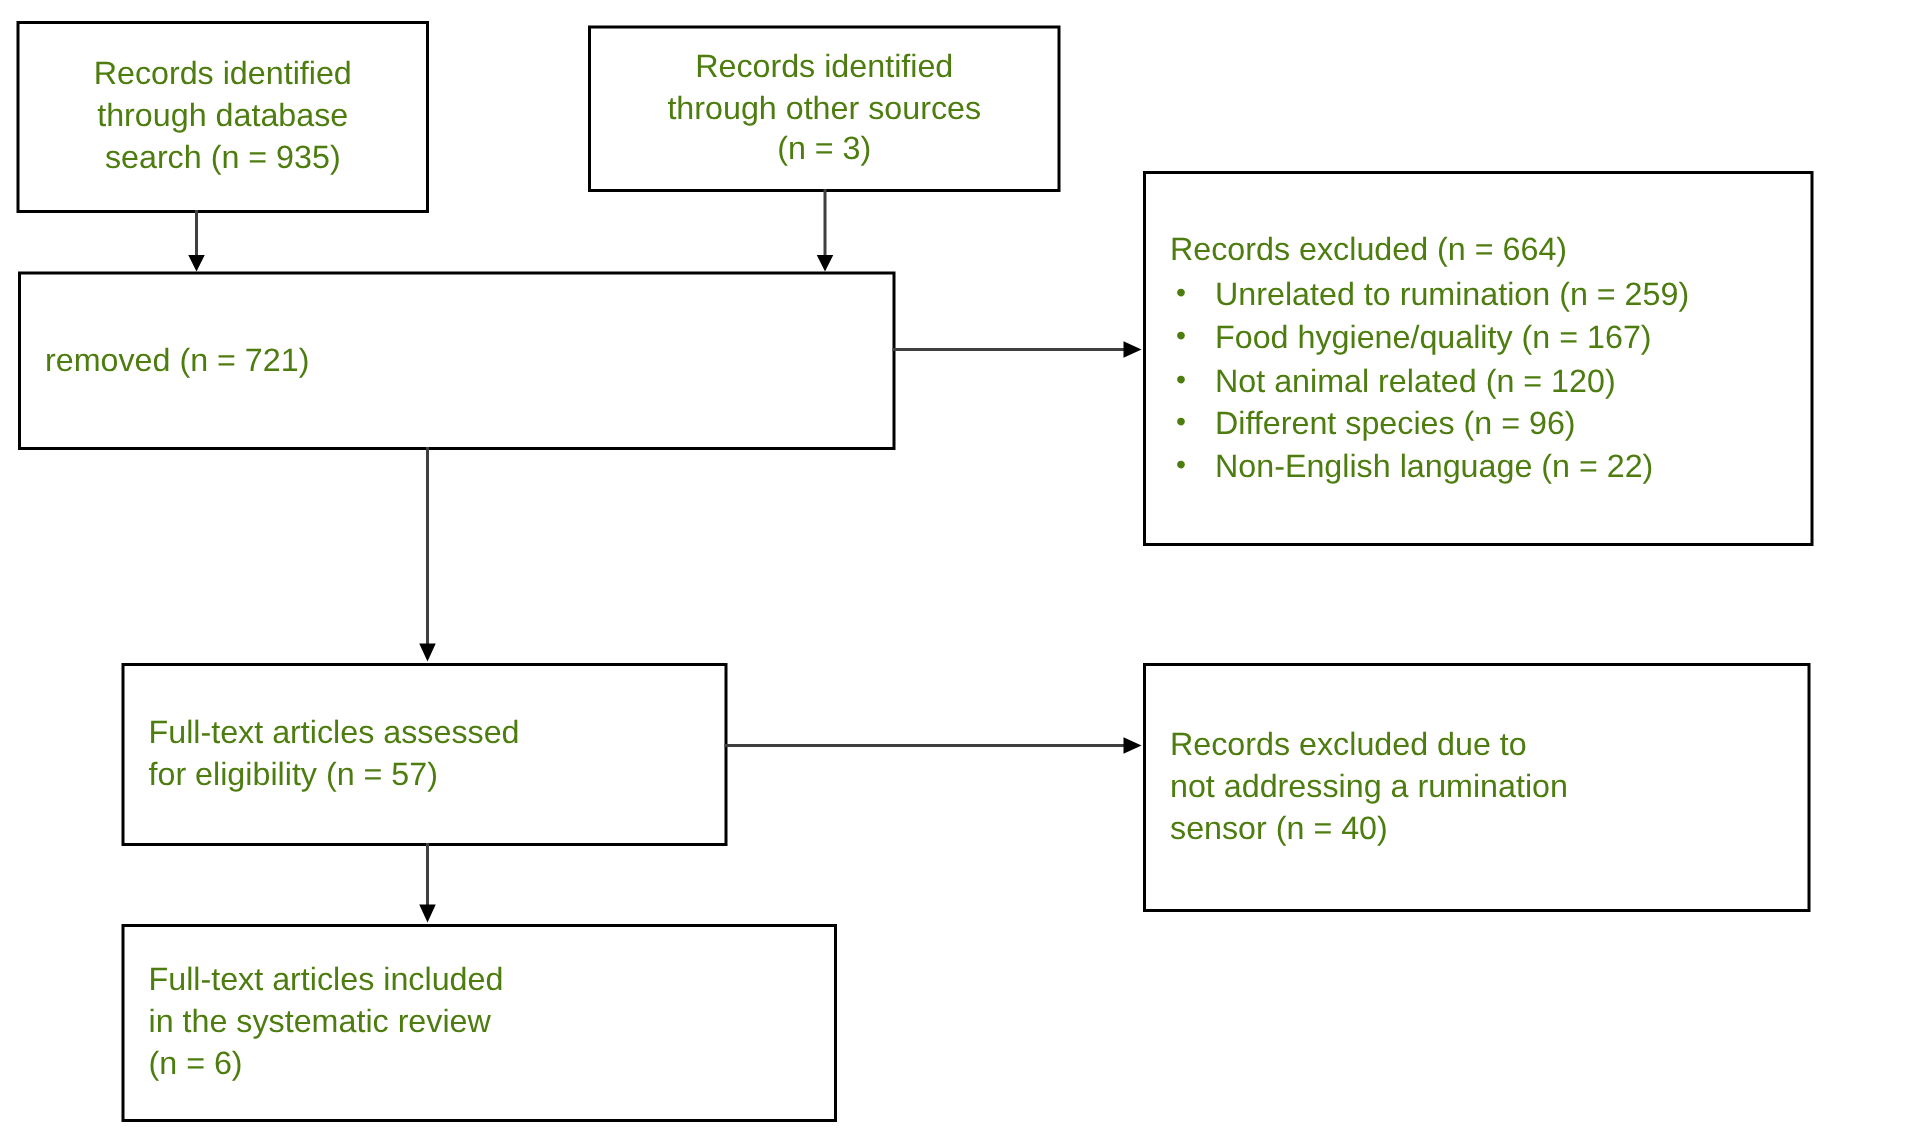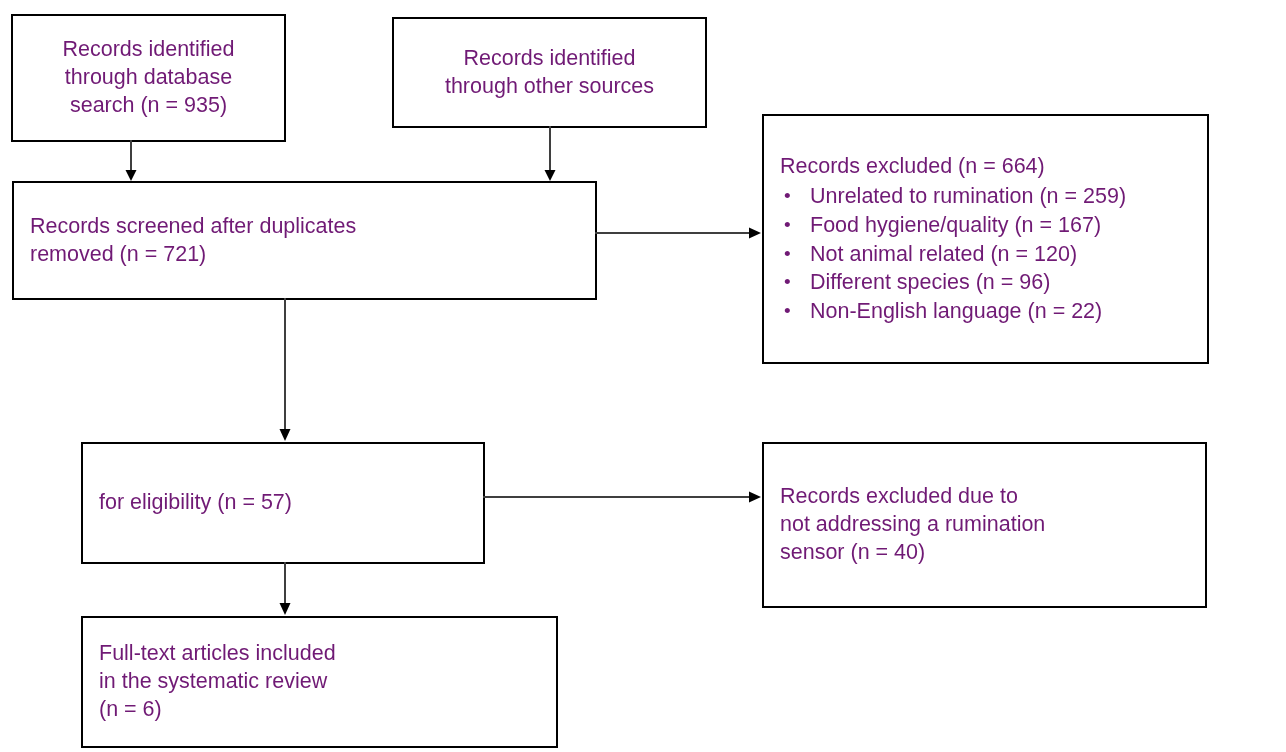--- a/index.html
+++ b/index.html
@@ -22,21 +22,21 @@
   .box {
     position: absolute;
     box-sizing: border-box;
     border: 2px solid #000000;
     background: #ffffff;
     display: flex;
     flex-direction: column;
     justify-content: center;
     font-size: 21.5px;
     line-height: 1.30;
-    color: #701a75;
+    color: #4d7c0f;
   }
   .box.center {
     text-align: center;
     align-items: center;
   }
   .box.left {
     text-align: left;
     align-items: flex-start;
   }
   .box .pad {
@@ -104,26 +104,26 @@
       <span class="line">Records identified</span>
       <span class="line">through database</span>
       <span class="line">search (n = 935)</span>
     </div>
   </div>
 
   <div class="box center" id="box-other">
     <div class="pad">
       <span class="line">Records identified</span>
       <span class="line">through other sources</span>
+      <span class="line">(n = 3)</span>
     </div>
   </div>
 
   <div class="box left" id="box-screened">
     <div class="pad">
-      <span class="line">Records screened after duplicates</span>
       <span class="line">removed (n = 721)</span>
     </div>
   </div>
 
   <div class="box left" id="box-excl1">
     <div class="pad">
       <span class="excl-head">Records excluded (n = 664)</span>
       <ul class="excl-list">
         <li>
           <span class="bullet">•</span>
@@ -144,20 +144,21 @@
         <li>
           <span class="bullet">•</span>
           <span class="txt">Non-English language (n = 22)</span>
         </li>
       </ul>
     </div>
   </div>
 
   <div class="box left" id="box-fulltext">
     <div class="pad">
+      <span class="line">Full-text articles assessed</span>
       <span class="line">for eligibility (n = 57)</span>
     </div>
   </div>
 
   <div class="box left" id="box-excl2">
     <div class="pad">
       <span class="line">Records excluded due to</span>
       <span class="line">not addressing a rumination</span>
       <span class="line">sensor (n = 40)</span>
     </div>

